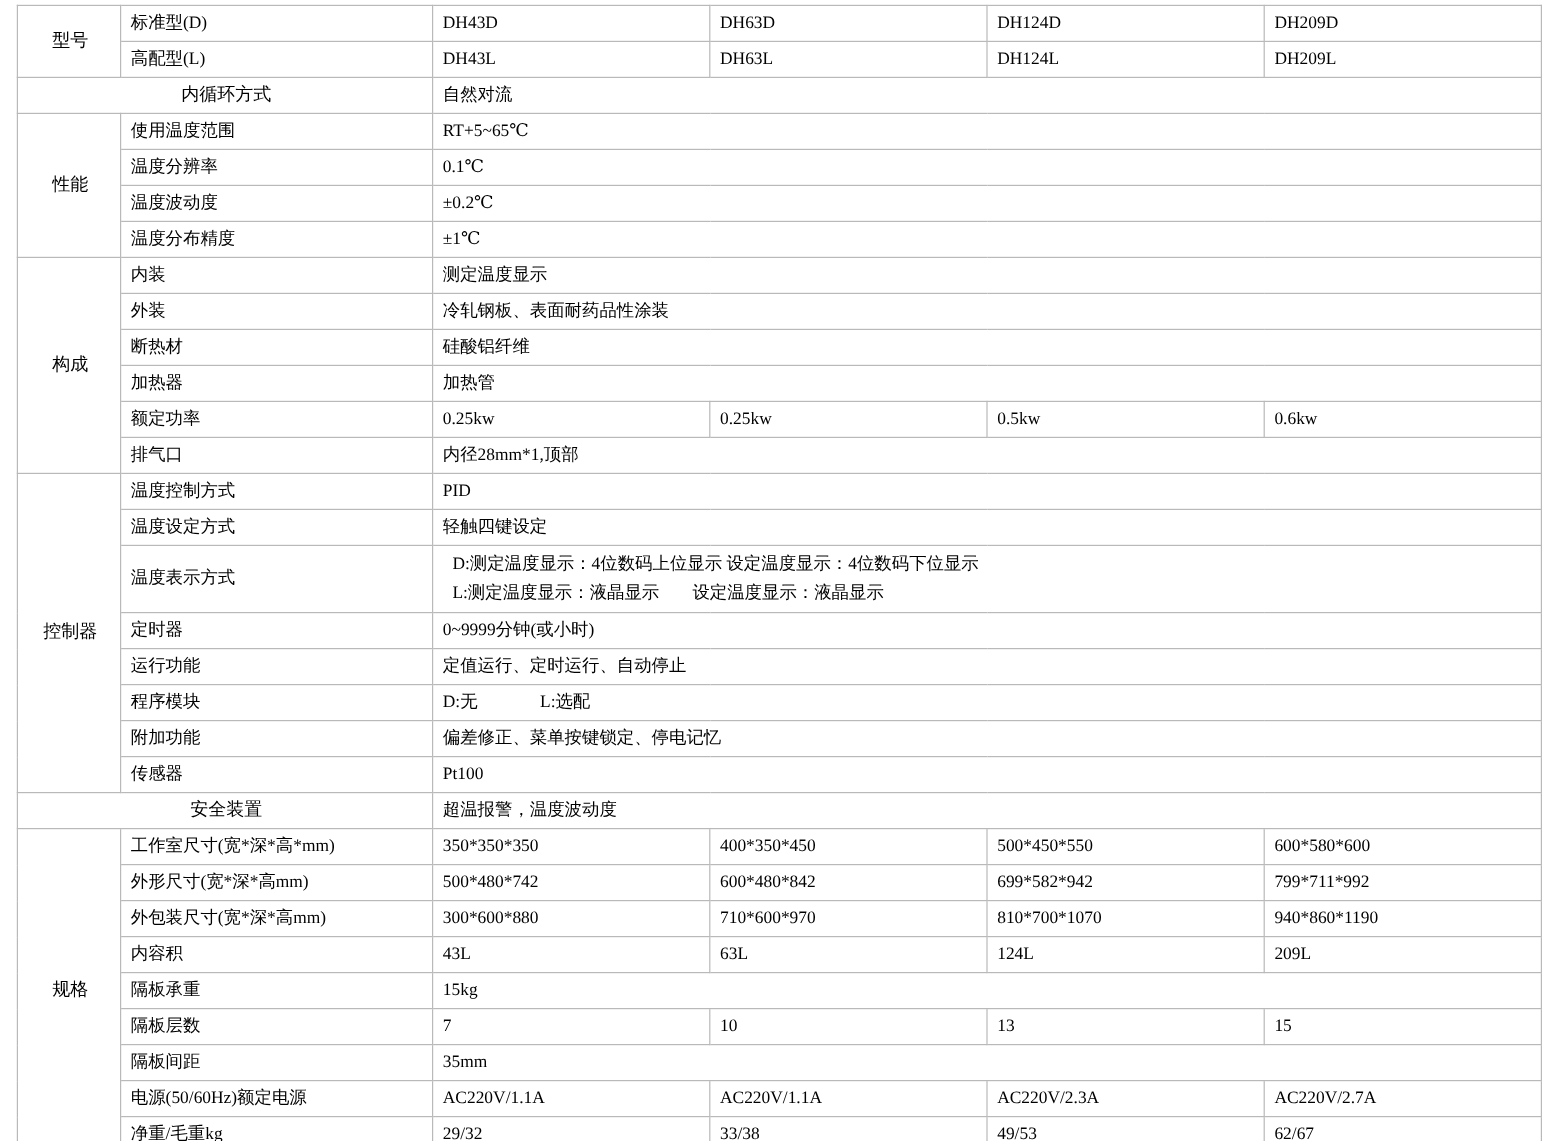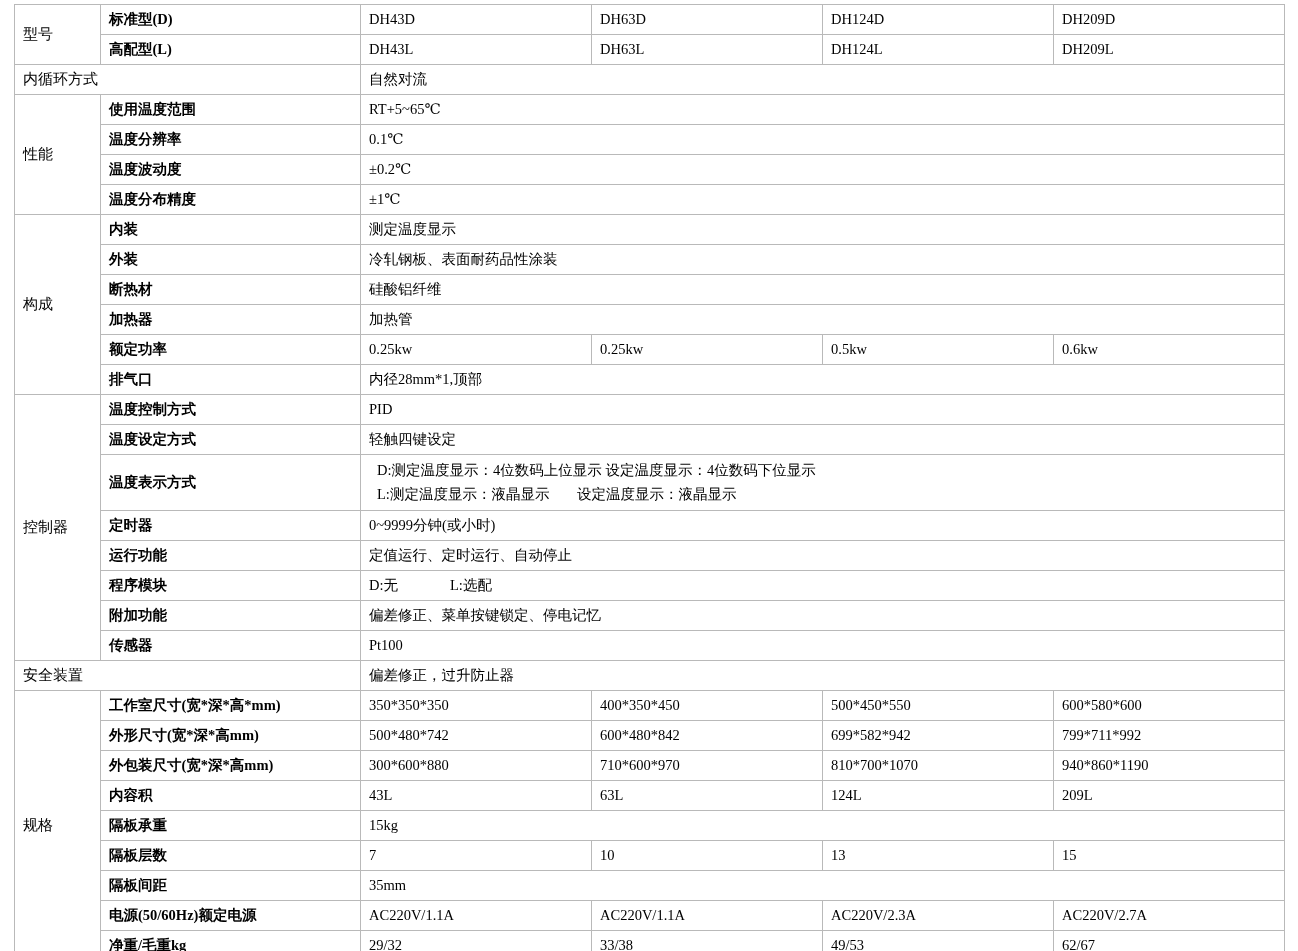--- a/index.html
+++ b/index.html
@@ -32,27 +32,26 @@
     padding: 3px 6px 4px 8px;
     vertical-align: middle;
     line-height: 1.25;
     height: 22px;
     background: #ffffff;
     overflow: hidden;
     white-space: nowrap;
   }
   td.groupcell {
     background: #e8e8e8;
-    text-align: left;
+    text-align: center;
     font-size: 15px;
     padding: 3px 2px;
   }
   td.sub {
     padding-left: 10px;
-    font-weight: bold;
   }
   td.val {
     font-family: "Liberation Serif", "DejaVu Serif", serif;
   }
   .dual {
     display: block;
   }
   .dual .row1, .dual .row2 {
     display: block;
     white-space: nowrap;
@@ -190,21 +189,21 @@
         <td class="sub">附加功能</td>
         <td class="val" colspan="4">偏差修正、菜单按键锁定、停电记忆</td>
       </tr>
       <tr>
         <td class="sub">传感器</td>
         <td class="val" colspan="4">Pt100</td>
       </tr>
 
       <tr>
         <td class="groupcell" colspan="2">安全装置</td>
-        <td class="val" colspan="4">偏差修正，过升防止器</td>
+        <td class="val" colspan="4">超温报警，温度波动度</td>
       </tr>
 
       <tr>
         <td class="groupcell" rowspan="9">规格</td>
         <td class="sub">工作室尺寸(宽*深*高*mm)</td>
         <td class="val">350*350*350</td>
         <td class="val">400*350*450</td>
         <td class="val">500*450*550</td>
         <td class="val">600*580*600</td>
       </tr>

